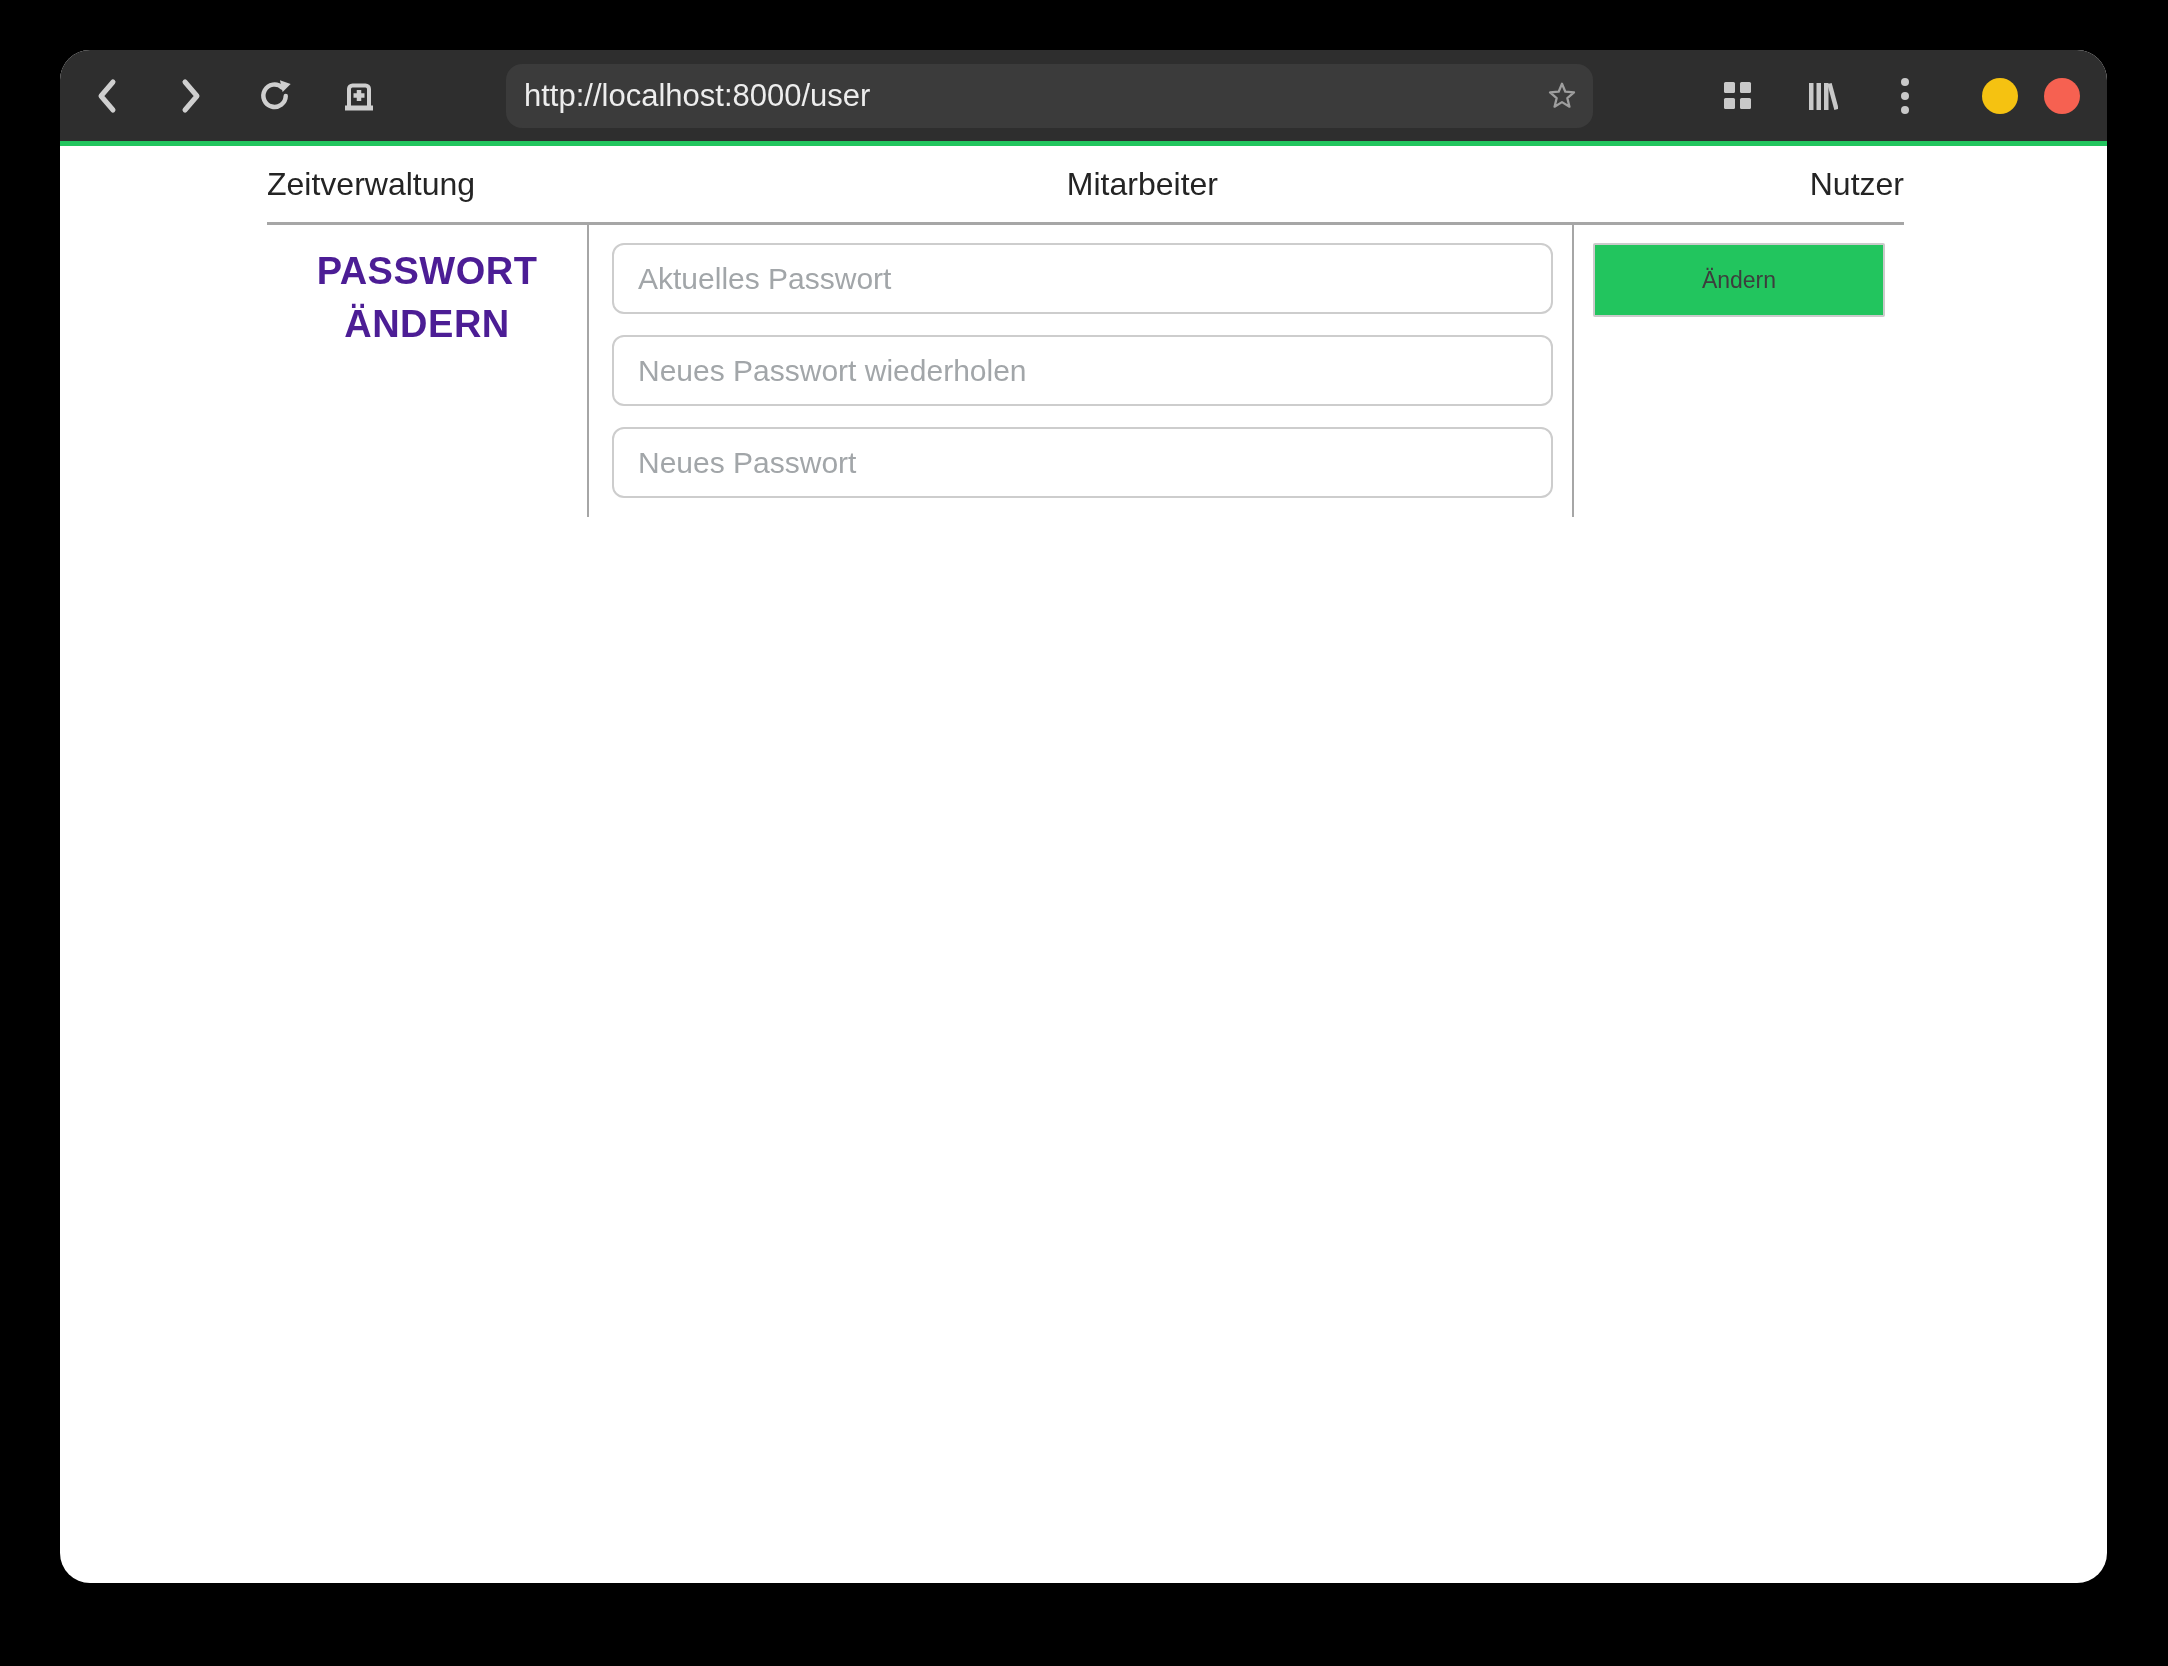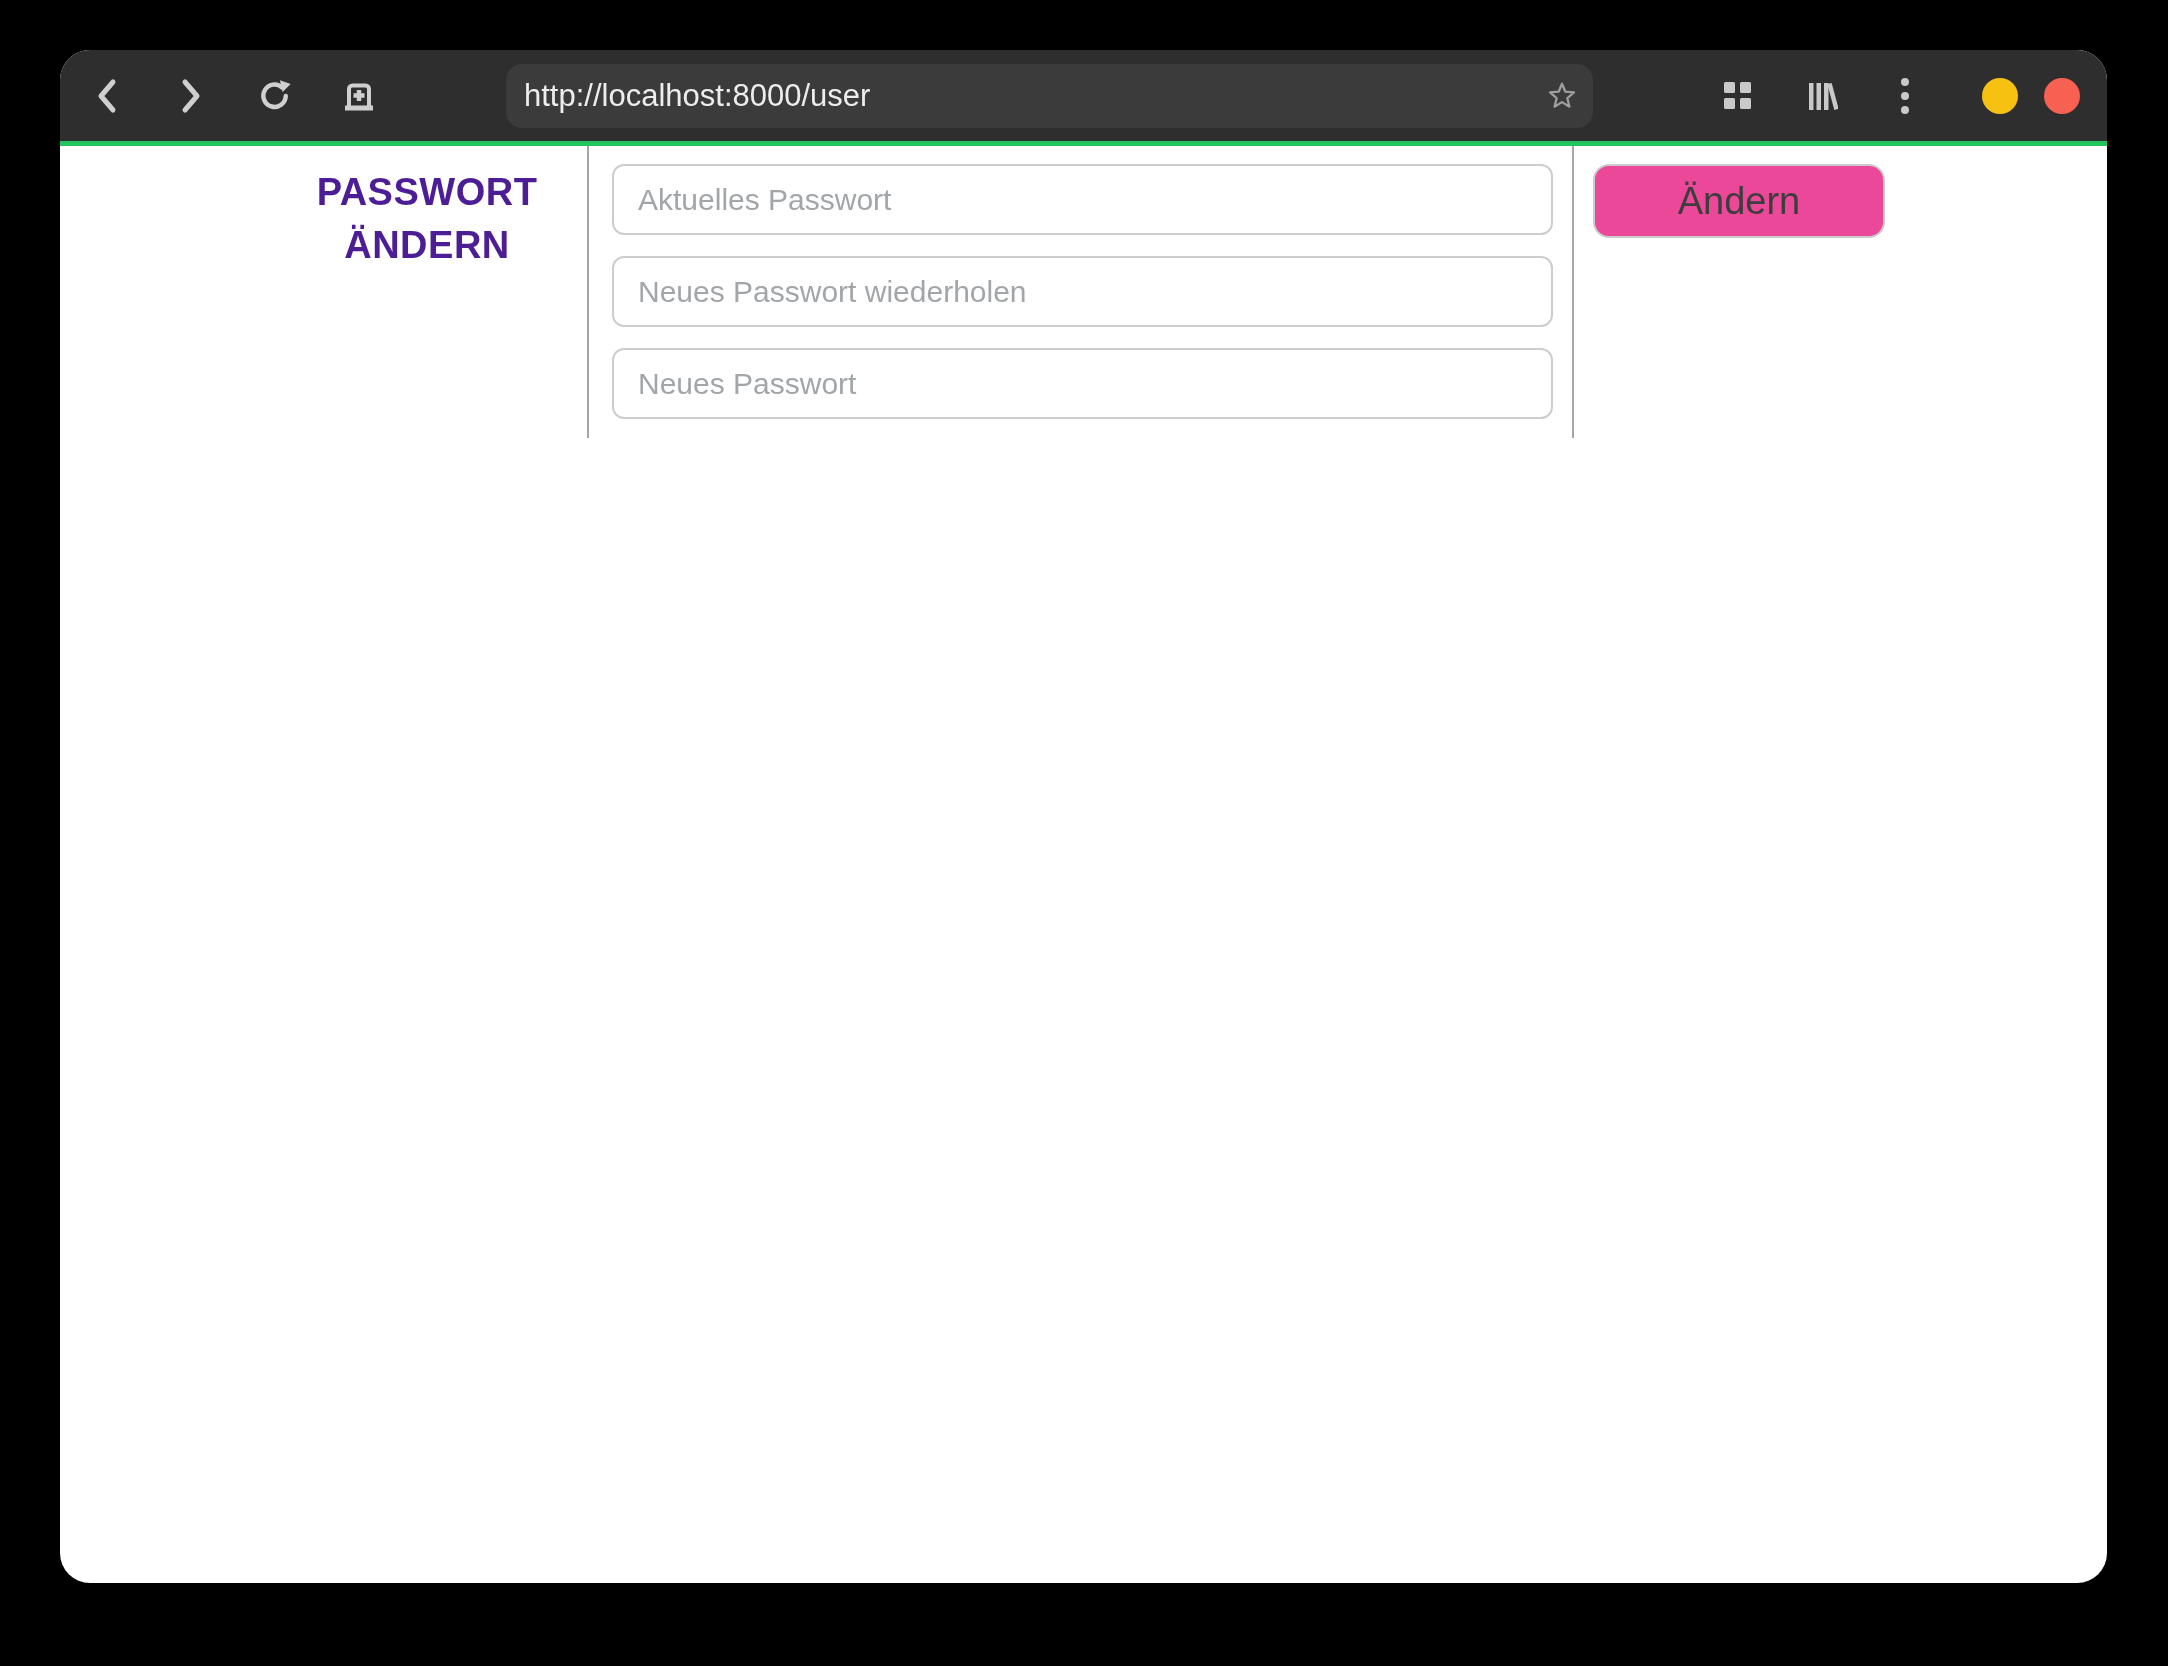--- a/index.html
+++ b/index.html
@@ -88,24 +88,24 @@
     border: 2px solid #cdcdcd; border-radius: 12px;
     padding: 0 24px; box-sizing: border-box;
     font-family: "Liberation Sans", sans-serif;
     font-size: 30px; color: #333;
     background: #fff; outline: none;
   }
   .pw-input::placeholder { color: #a2a6a9; opacity: 1; }
   .col-button { flex: 1; padding: 18px 0 0 19px; box-sizing: border-box; }
   .change-btn {
     width: 292px; height: 74px;
-    border: 2px solid #cbcbcb; border-radius: 16px;
-    background: #ec4899;
+    border: 2px solid #cbcbcb; border-radius: 2px;
+    background: #22c55e;
     font-family: "Liberation Sans", sans-serif;
-    font-size: 38px; color: #3d3d3d;
+    font-size: 23px; color: #3d3d3d;
     cursor: pointer;
   }
 </style>
 </head>
 <body>
 
 <div class="window">
 
   <div class="toolbar">
     <div class="tb-group">
@@ -170,20 +170,25 @@
       </div>
     </div>
 
     <div class="circles">
       <div class="wc wc-min"></div>
       <div class="wc wc-close"></div>
     </div>
   </div>
 
   <div class="page">
+    <div class="nav-row">
+      <span class="nav-item">Zeitverwaltung</span>
+      <span class="nav-item">Mitarbeiter</span>
+      <span class="nav-item">Nutzer</span>
+    </div>
 
     <div class="form-row">
       <div class="col-heading">PASSWORT ÄNDERN</div>
 
       <div class="col-inputs">
         <input type="password" class="pw-input" placeholder="Aktuelles Passwort" style="">
         <input type="password" class="pw-input" placeholder="Neues Passwort wiederholen" style="">
         <input type="password" class="pw-input" placeholder="Neues Passwort" style="">
       </div>
 

